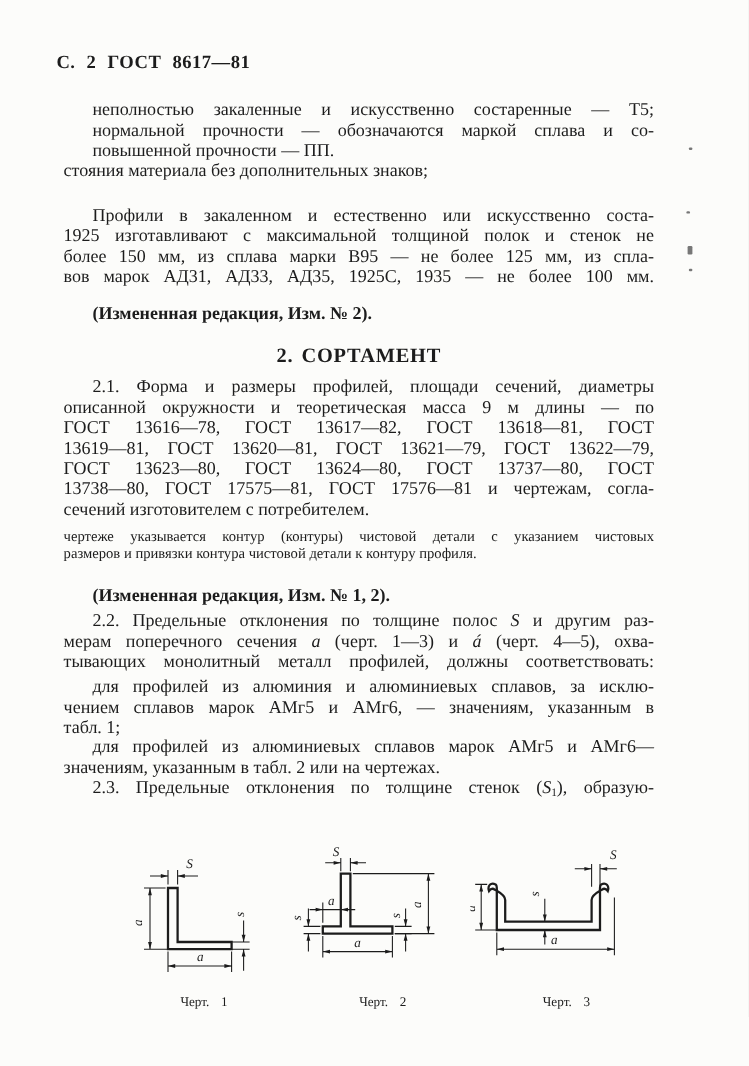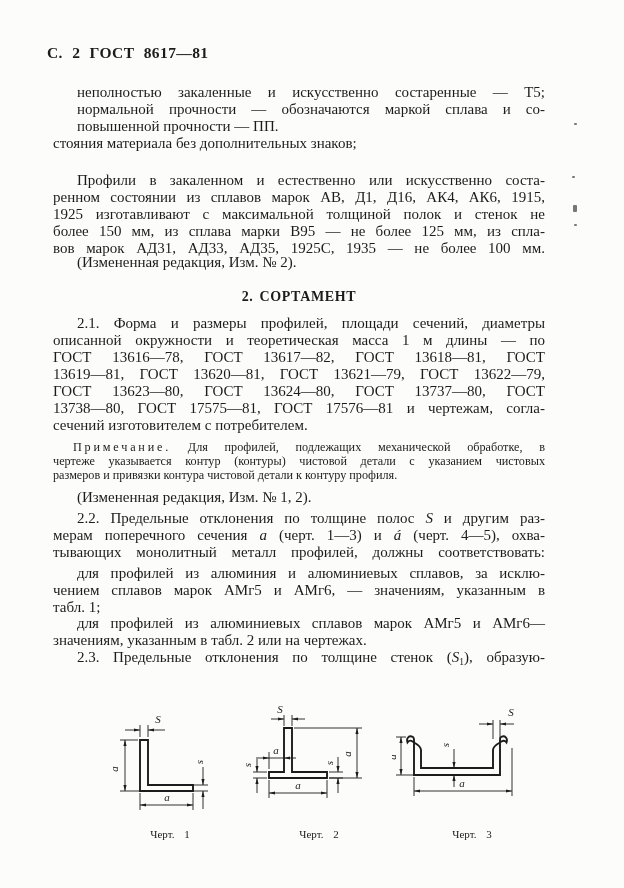--- a/index.html
+++ b/index.html
@@ -6,25 +6,25 @@
   .page{position:relative;width:624px;height:888px;background:#fcfcfa;
         font-family:"Liberation Serif","DejaVu Serif",serif;color:#1c1c1c;overflow:hidden;margin:0 auto}
   .hdr{position:absolute;left:47px;top:44px;font-weight:bold;font-size:15.5px;
        word-spacing:5px;letter-spacing:.4px}
   .col{position:absolute;left:53px;top:0;width:492px;height:848px}
   .blk{position:absolute;left:0;width:492px}
   .line{font-size:15px;line-height:17px}
   .j{text-align:justify;text-align-last:justify}
   .ind{text-indent:24px}
   .sp{letter-spacing:4.5px;word-spacing:9px}
-  .b{font-weight:normal}
+  .b{font-weight:bold}
   .note-line{font-size:12.2px;line-height:13.8px}
   .note-ind{text-indent:20px}
   .note-label{letter-spacing:2.8px}
-  .heading{text-align:center;font-weight:bold;font-size:14px;letter-spacing:.6px;word-spacing:2px}
+  .heading{text-align:center;font-weight:bold;font-size:17px;letter-spacing:.6px;word-spacing:2px}
   i{font-style:italic}
   .sub{font-size:9.5px;vertical-align:-2.5px}
   .fig{position:absolute}
   .cap{text-align:center;font-size:11px;word-spacing:7px;margin-top:3px}
   svg text{font-family:"Liberation Serif","DejaVu Serif",serif;font-style:italic;font-size:11px;fill:#1c1c1c}
   .dimline{stroke:#1c1c1c;stroke-width:.9;fill:none}
   .profile{fill:#fcfcfa;stroke:#1c1c1c;stroke-width:1.9}
   .ah{fill:#1c1c1c;stroke:none}
   .artifact{position:absolute;background:#777;border-radius:1px}
 </style>
@@ -39,44 +39,42 @@
 
     <div class="blk" style="top:84px">
       <div class="line j ind">неполностью закаленные и искусственно состаренные — Т5;</div>
       <div class="line j ind">нормальной прочности — обозначаются маркой сплава и со-</div>
       <div class="line ind">повышенной прочности — ПП.</div>
       <div class="line">стояния материала без дополнительных знаков;</div>
     </div>
 
     <div class="blk" style="top:172px">
       <div class="line j ind">Профили в закаленном и естественно или искусственно соста-</div>
-      <div class="line j">ренном состоянии из сплавов марок АВ, Д1, Д16, АК4, АК6, 1915,</div>
       <div class="line j">1925 изготавливают с максимальной толщиной полок и стенок не</div>
       <div class="line j">более 150 мм, из сплава марки В95 — не более 125 мм, из спла-</div>
       <div class="line j">вов марок АД31, АД33, АД35, 1925С, 1935 — не более 100 мм.</div>
     </div>
 
     <div class="blk" style="top:254px">
       <div class="line b ind">(Измененная редакция, Изм. № 2).</div>
     </div>
 
     <div class="blk heading line" style="top:288px">2. СОРТАМЕНТ</div>
 
     <div class="blk" style="top:315px">
       <div class="line j ind">2.1. Форма и размеры профилей, площади сечений, диаметры</div>
-      <div class="line j">описанной окружности и теоретическая масса 1 м длины — по</div>
+      <div class="line j">описанной окружности и теоретическая масса 9 м длины — по</div>
       <div class="line j">ГОСТ 13616—78, ГОСТ 13617—82, ГОСТ 13618—81, ГОСТ</div>
       <div class="line j">13619—81, ГОСТ 13620—81, ГОСТ 13621—79, ГОСТ 13622—79,</div>
       <div class="line j">ГОСТ 13623—80, ГОСТ 13624—80, ГОСТ 13737—80, ГОСТ</div>
       <div class="line j">13738—80, ГОСТ 17575—81, ГОСТ 17576—81 и чертежам, согла-</div>
       <div class="line">сечений изготовителем с потребителем.</div>
     </div>
 
     <div class="blk" style="top:441px">
-      <div class="note-line j note-ind"><span class="note-label">Примечание.</span> <span>Для профилей, подлежащих механической обработке, в</span></div>
       <div class="note-line j">чертеже указывается контур (контуры) чистовой детали с указанием чистовых</div>
       <div class="note-line">размеров и привязки контура чистовой детали к контуру профиля.</div>
     </div>
 
     <div class="blk" style="top:489px">
       <div class="line b ind">(Измененная редакция, Изм. № 1, 2).</div>
     </div>
 
     <div class="blk" style="top:510px">
       <div class="line j ind"><span>2.2. Предельные отклонения по толщине полос </span><i>S</i><span> и другим раз-</span></div>

